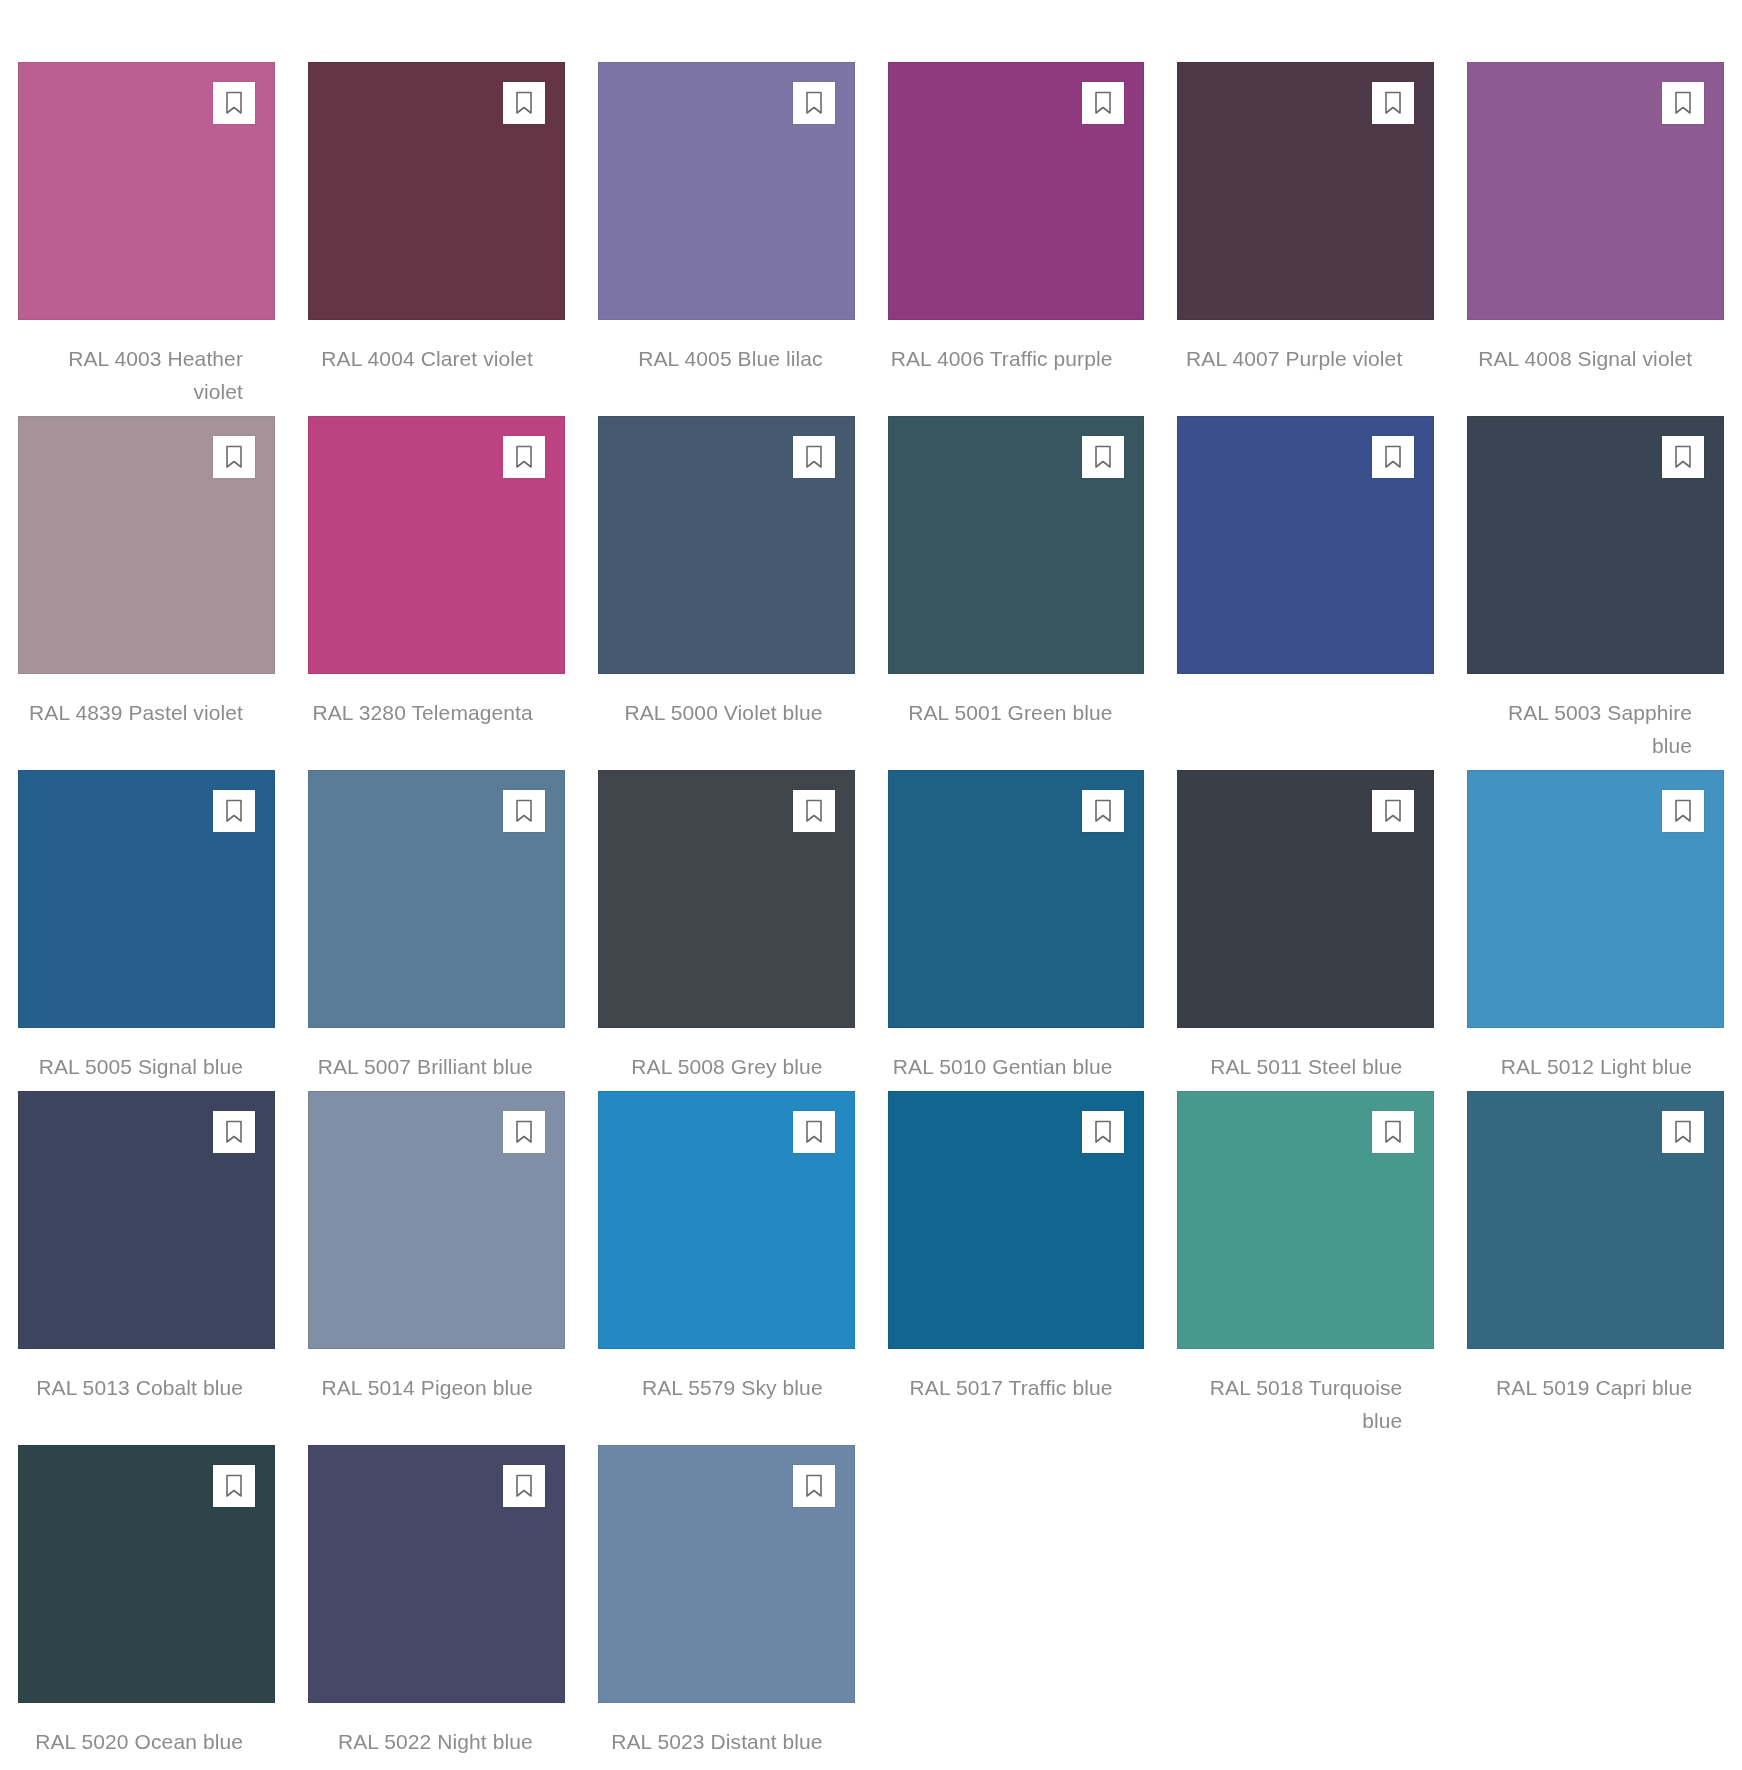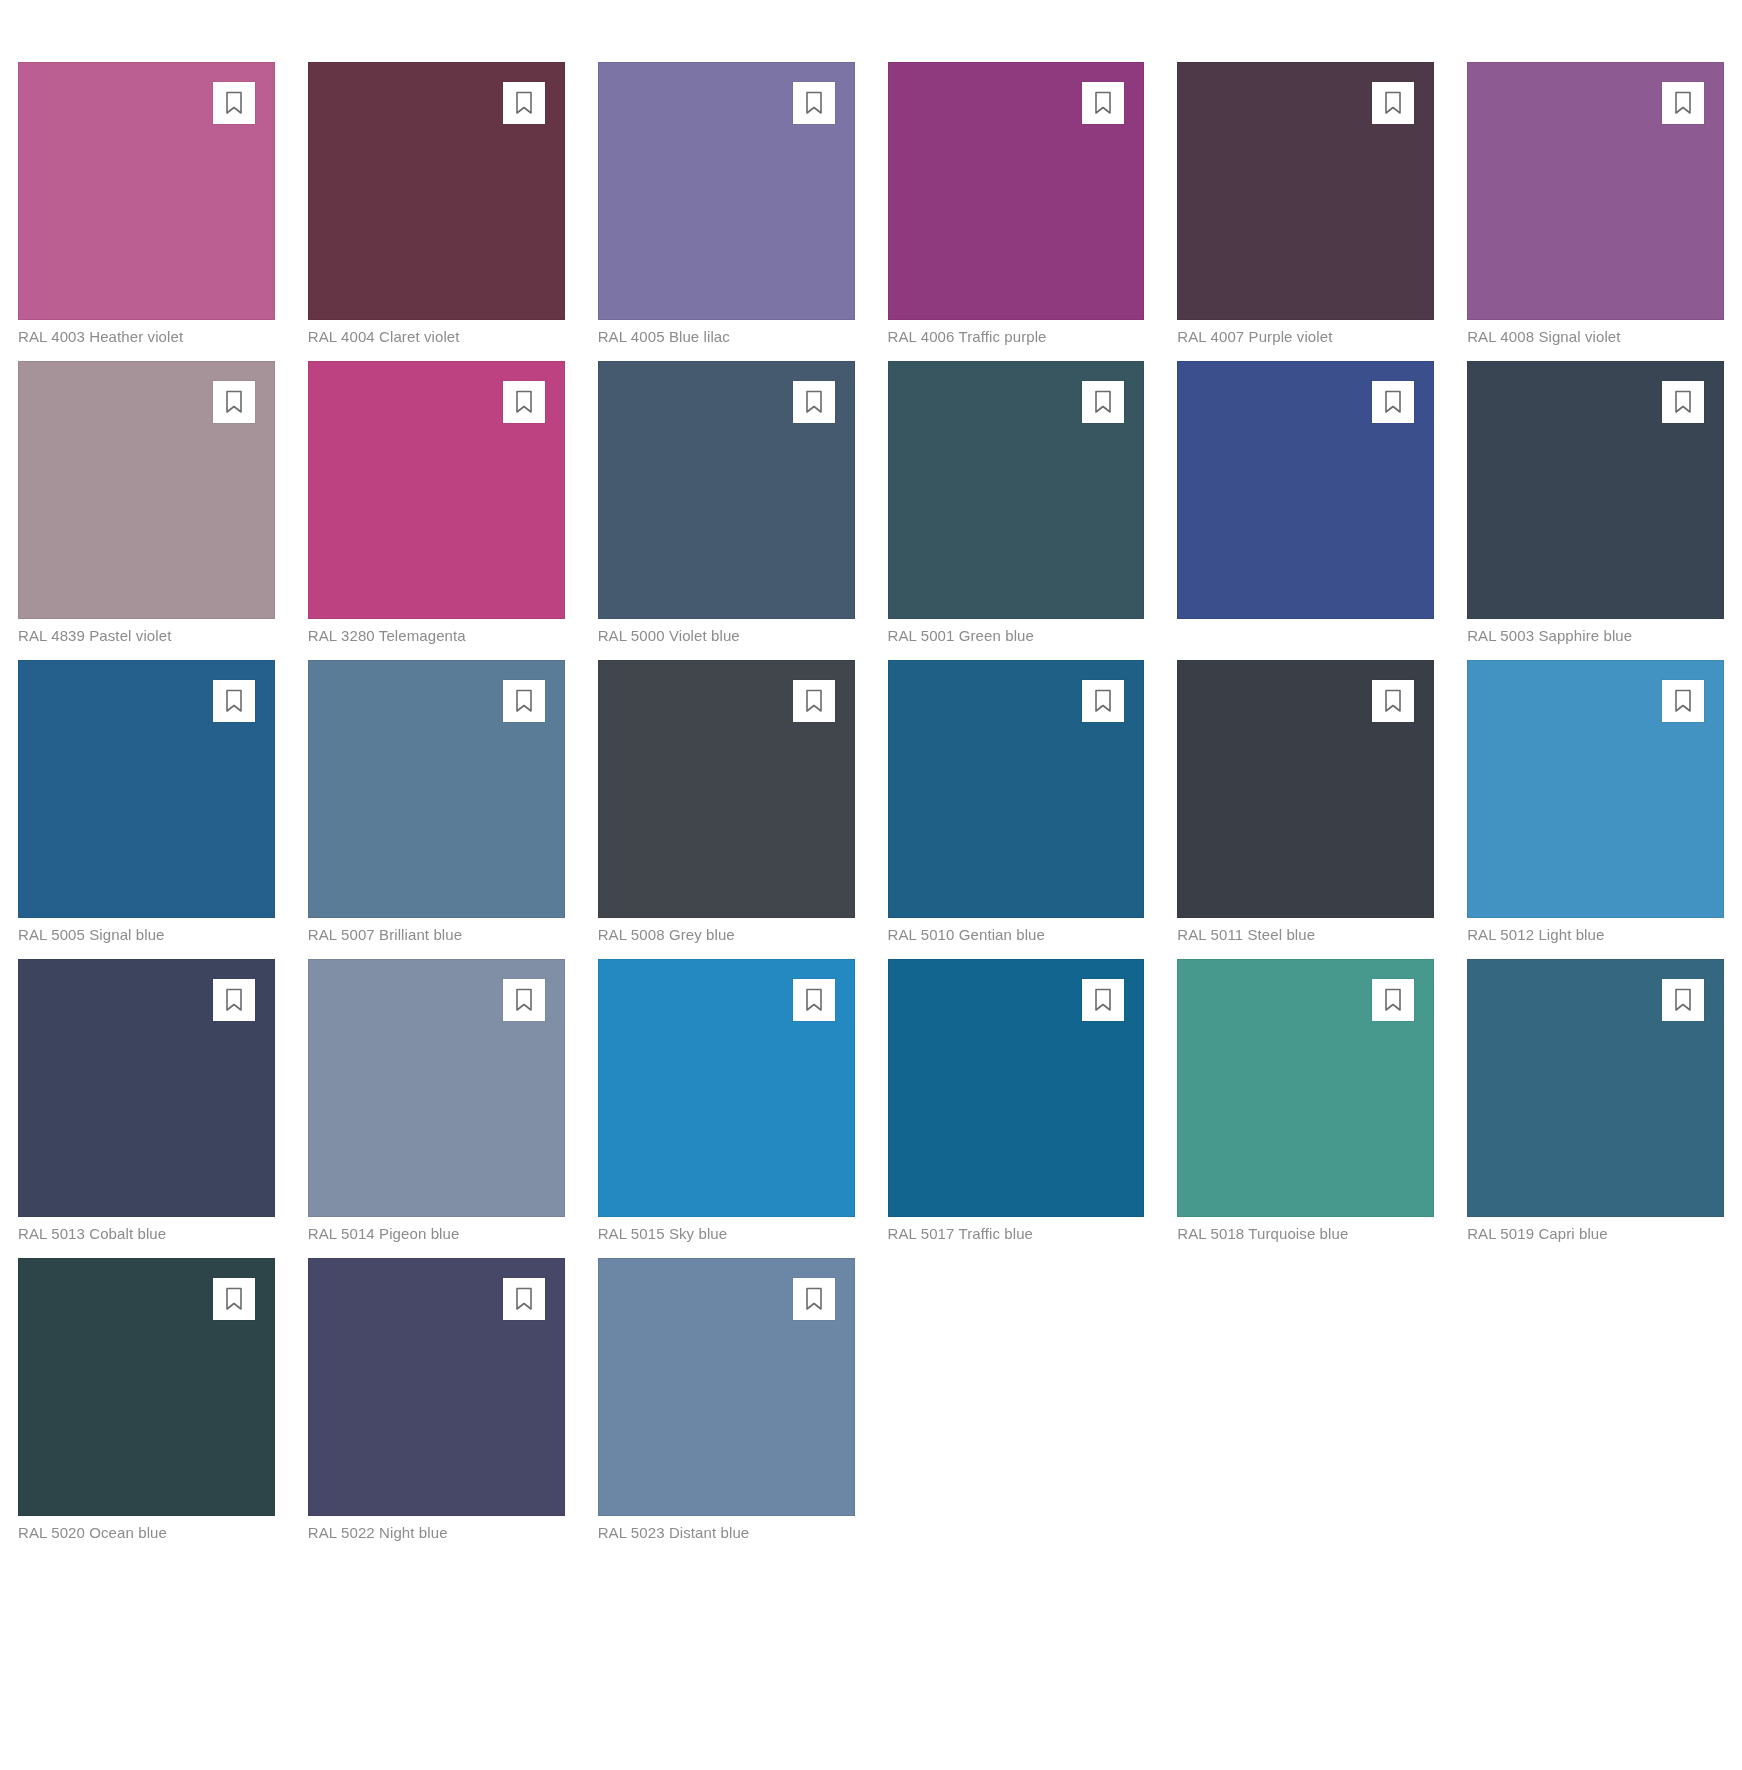--- a/index.html
+++ b/index.html
@@ -51,26 +51,28 @@
     align-items: center;
     justify-content: center;
     cursor: pointer;
     box-shadow: 0 0 0 1px rgba(0,0,0,0.04);
   }
   .bookmark-button svg {
     display: block;
   }
 
   .swatch-label {
-    font-size: 15px;
+    margin-top: 22px;
+    font-size: 21px;
     line-height: 33px;
     color: #8c8c8c;
     letter-spacing: 0.1px;
     max-width: 225px;
     word-wrap: break-word;
+    text-align: right;
   }
 </style>
 </head>
 <body style="background: rgb(255, 255, 255);">
 
 <main id="swatch-grid">
     <article class="swatch-card">
     <div class="swatch-chip" style="background-color: rgb(187, 94, 145);">
       <button class="bookmark-button">
         <span>
@@ -312,21 +314,21 @@
     <article class="swatch-card">
     <div class="swatch-chip" style="background-color: rgb(35, 137, 192);">
       <button class="bookmark-button">
         <span>
           <svg width="20" height="24" viewBox="0 0 20 24" fill="none" xmlns="http://www.w3.org/2000/svg" aria-hidden="true">
             <path d="M3 1.5 H17 V22 L10 16.5 L3 22 Z" stroke="#6b6b6b" stroke-width="1.6" stroke-linejoin="round" fill="none"></path>
           </svg>
         </span>
       </button>
     </div>
-    <div class="swatch-label">RAL 5015 Sky blue</div>
+    <div class="swatch-label">RAL 5579 Sky blue</div>
   </article>
     <article class="swatch-card">
     <div class="swatch-chip" style="background-color: rgb(18, 101, 143);">
       <button class="bookmark-button">
         <span>
           <svg width="20" height="24" viewBox="0 0 20 24" fill="none" xmlns="http://www.w3.org/2000/svg" aria-hidden="true">
             <path d="M3 1.5 H17 V22 L10 16.5 L3 22 Z" stroke="#6b6b6b" stroke-width="1.6" stroke-linejoin="round" fill="none"></path>
           </svg>
         </span>
       </button>

